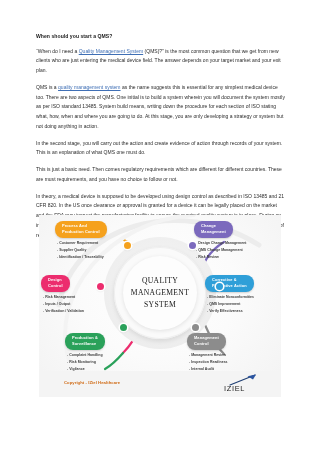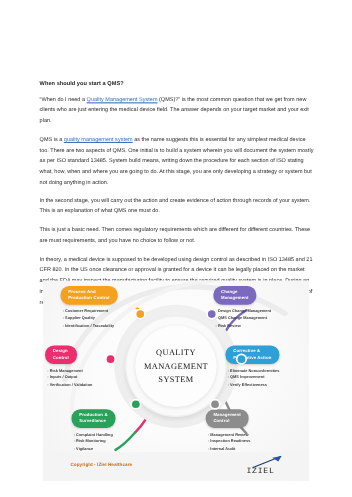--- a/index.html
+++ b/index.html
@@ -7,21 +7,20 @@
     width:320px;height:452px;
     background:#ffffff;
     font-family:"Liberation Sans", sans-serif;
     overflow:hidden;
   }
   .page{
     position:relative;
     width:320px;height:326px;
     box-sizing:border-box;
     padding:0;
-    margin-top:40px;
   }
   .article{
     position:absolute;
     left:36px; top:33px; width:249px;
   }
   .article h2{
     font-size:5.1px;
     font-weight:bold;
     color:#1a1a1a;
     margin:0 0 7px 0;
@@ -147,21 +146,21 @@
     letter-spacing:.06px;
   }
   .logo{
     position:absolute;
     right:18px; top:1px;
     width:40px;height:24px;
   }
   .logo .wordmark{
     position:absolute;
     left:1px; bottom:3px;
-    font-family:Liberation Mono, monospace;
+    font-family:Liberation Sans, sans-serif;
     font-size:7.4px;
     letter-spacing:.7px;
     color:#1c1c1c;
   }
   .logo svg{position:absolute;left:6px;top:2px;}
 </style>
 </head>
 <body>
 
 <div class="page">

